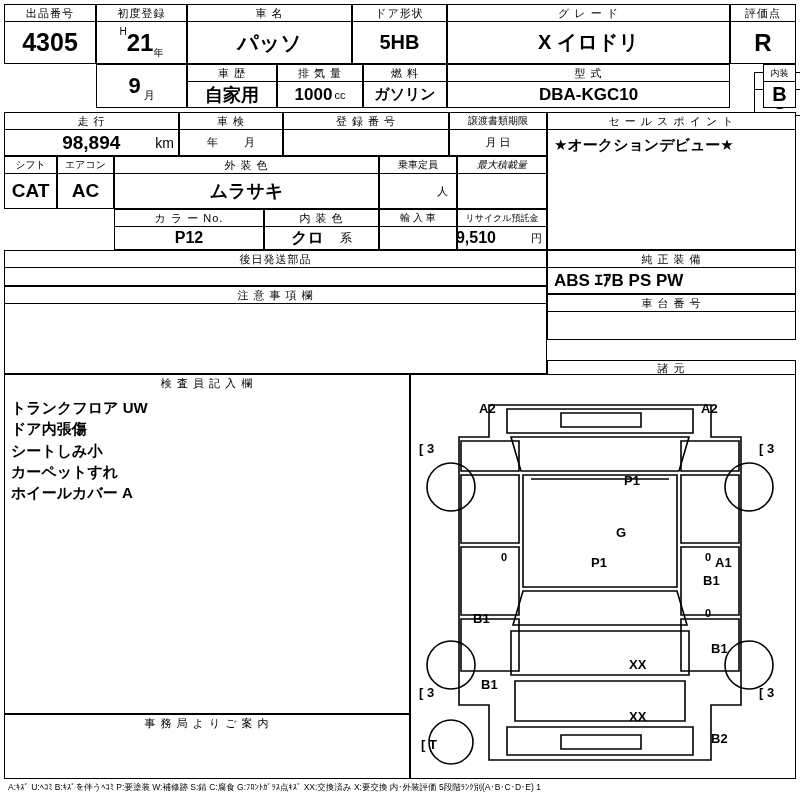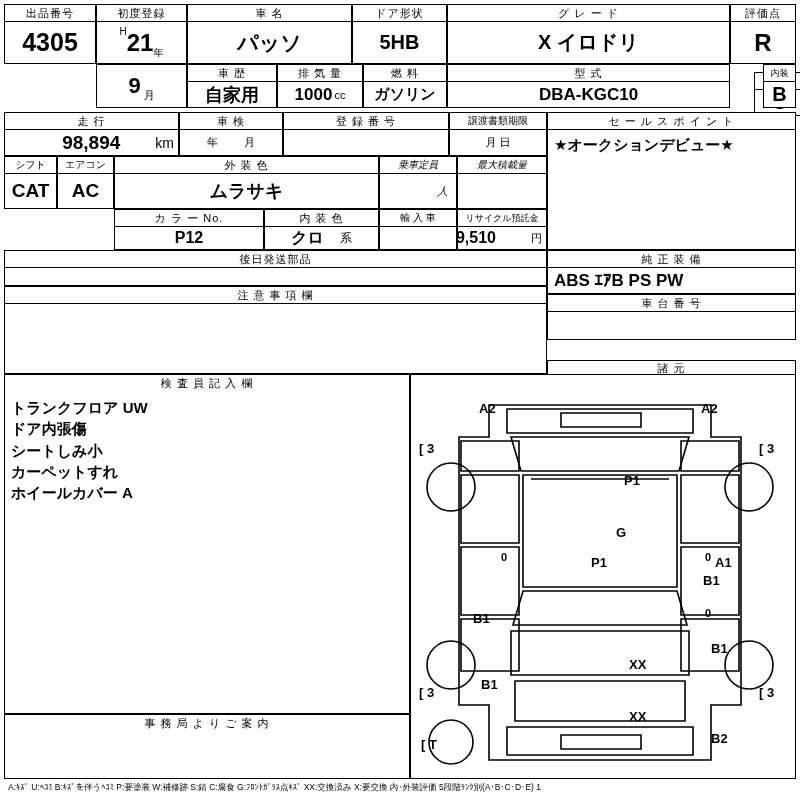--- a/index.html
+++ b/index.html
@@ -208,21 +208,21 @@
     </div>
   </div>
 
   <div class="box" style="left:110px;top:152px;width:265px;height:53px;">
     <div class="cellhdr">外 装 色</div>
     <div class="cellbody">
       <span class="med">ムラサキ</span>
     </div>
   </div>
 
-  <div class="box" style="left:375px;top:152px;width:78px;height:53px;font-style:italic;">
+  <div class="box" style="left:375px;top:152px;width:78px;height:53px;">
     <div class="cellhdr" style="font-size:10px;letter-spacing:0;">乗車定員</div>
     <div class="cellbody right" style="font-size:11px;padding-right:8px;">人</div>
   </div>
 
   <div class="box" style="left:453px;top:152px;width:90px;height:53px;">
     <div class="cellhdr" style="font-size:10px;letter-spacing:0;font-style:italic;">最大積載量</div>
   </div>
 
   <div class="box" style="left:110px;top:205px;width:150px;height:41px;">
     <div class="cellhdr">カ ラ ー No.</div>

